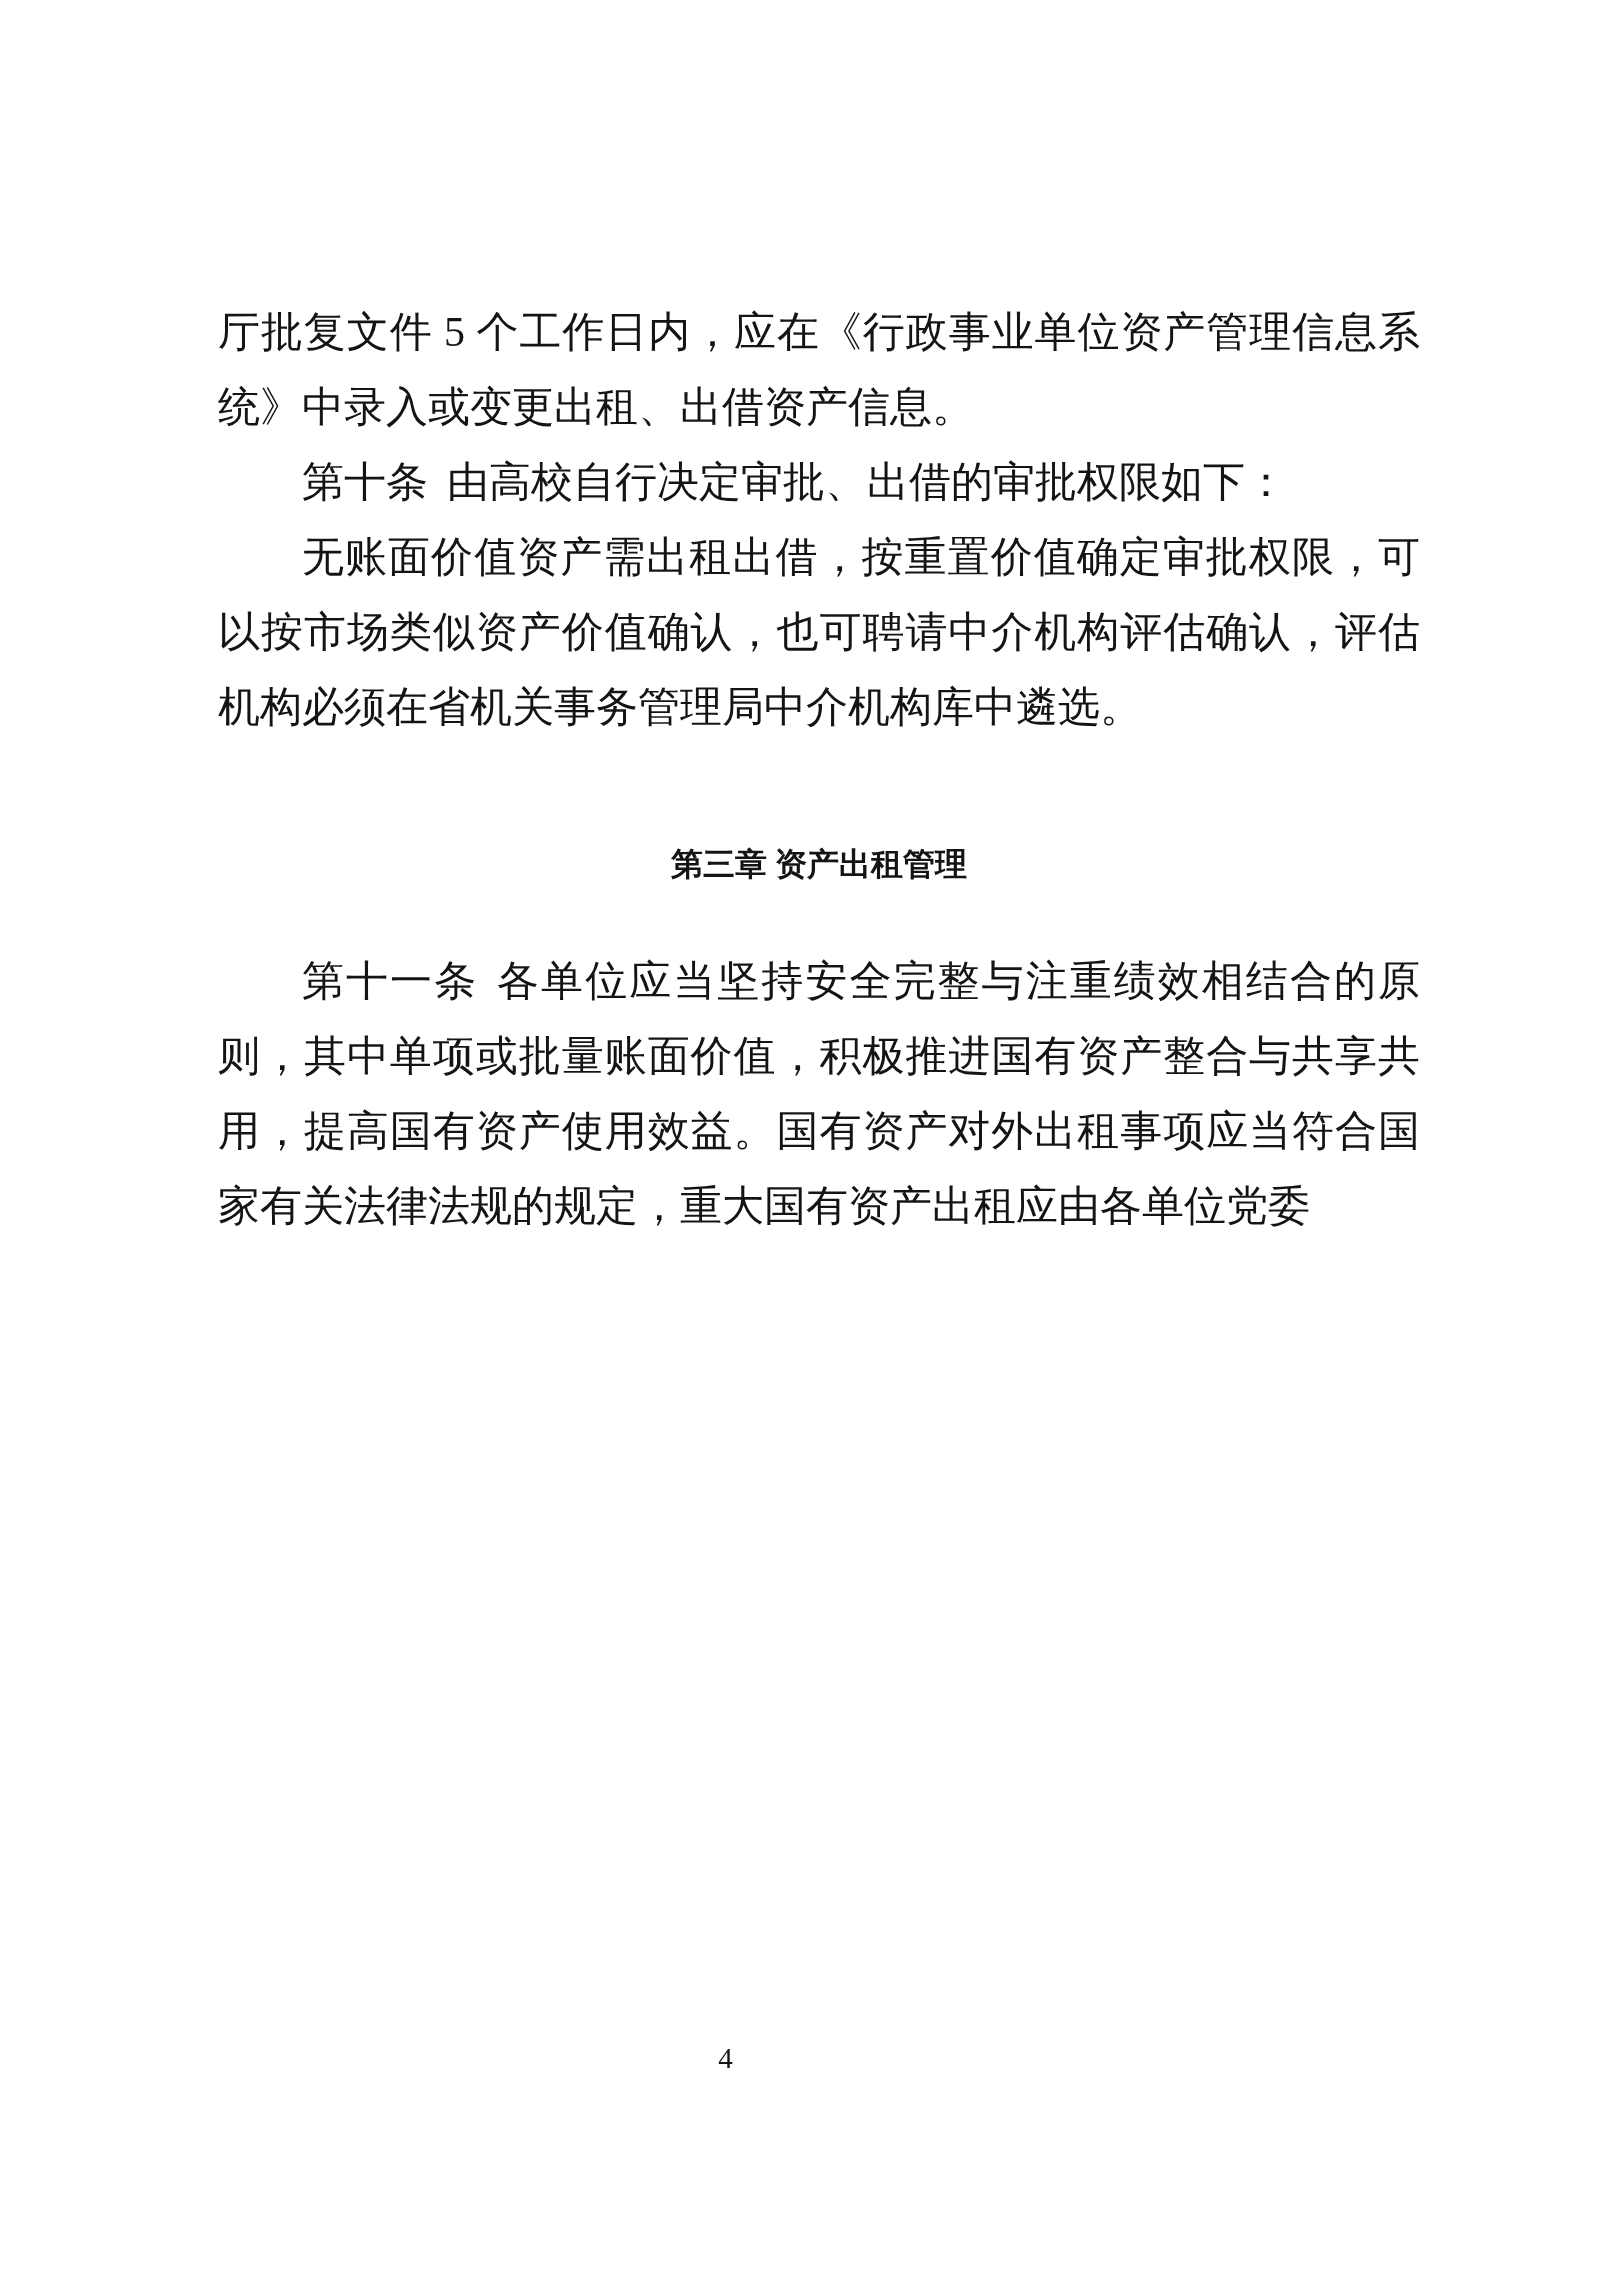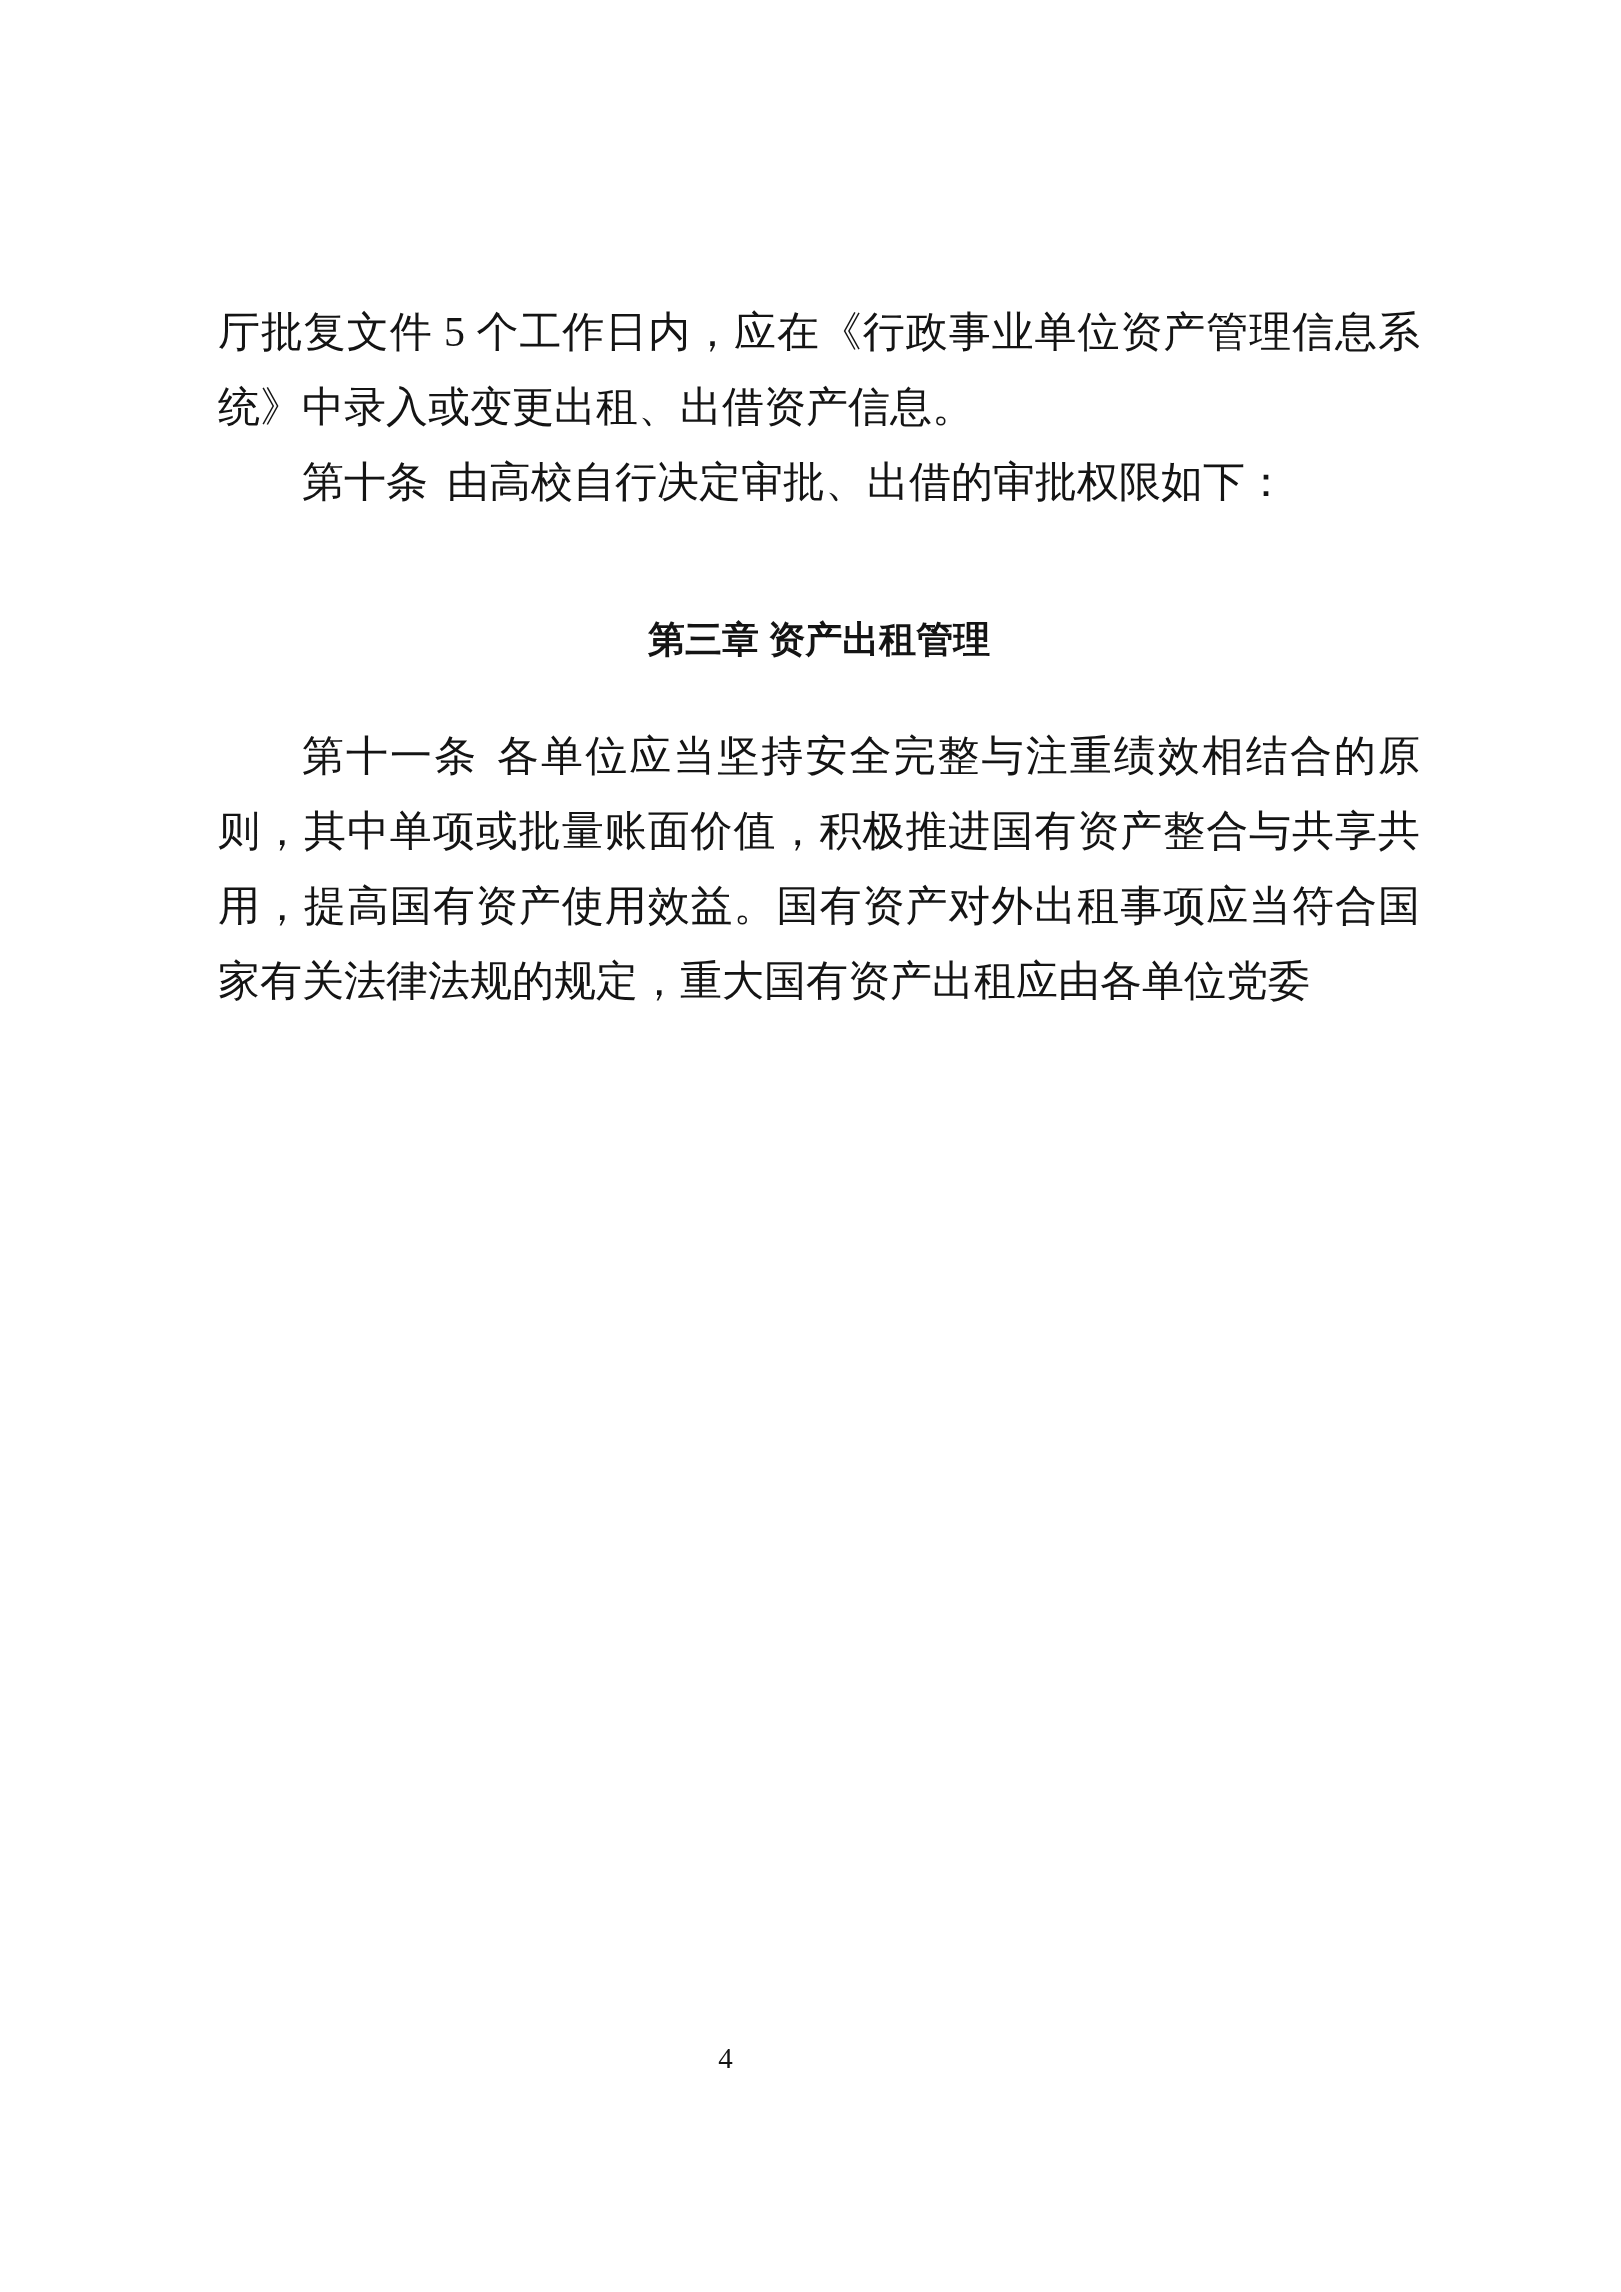--- a/index.html
+++ b/index.html
@@ -33,21 +33,21 @@
   .para.indent {
     text-indent: 84px;
   }
   .lead {
     font-weight: 400;
     margin-right: 0.45em;
   }
   .chapter-heading {
     margin: 82px 0 42px 0;
     padding: 0;
-    font-size: 37px;
+    font-size: 32px;
     font-weight: 700;
     line-height: 75px;
     text-align: center;
     text-indent: 0;
   }
   .page-number {
     position: absolute;
     top: 2041px;
     left: 0;
     width: 100%;
@@ -63,20 +63,21 @@
 <div class="page">
 
   <div class="text-block">
 
     <p class="para">厅批复文件 5 个工作日内，应在《行政事业单位资产管理信息系统》中录入或变更出租、出借资产信息。</p>
 
     <p class="para indent"><span class="lead">第十条</span><span>由高校自行决定审批、出借的审批权限如下：</span></p>
 
 
 
+    <p class="para indent">无账面价值资产需出租出借，按重置价值确定审批权限，可以按市场类似资产价值确认，也可聘请中介机构评估确认，评估机构必须在省机关事务管理局中介机构库中遴选。</p>
 
     <h2 class="chapter-heading">第三章 资产出租管理</h2>
 
     <p class="para indent"><span class="lead">第十一条</span><span>各单位应当坚持安全完整与注重绩效相结合的原则，其中单项或批量账面价值，积极推进国有资产整合与共享共用，提高国有资产使用效益。国有资产对外出租事项应当符合国家有关法律法规的规定，重大国有资产出租应由各单位党委</span></p>
 
   </div>
 
   <div class="page-number">4</div>
 
 </div>

